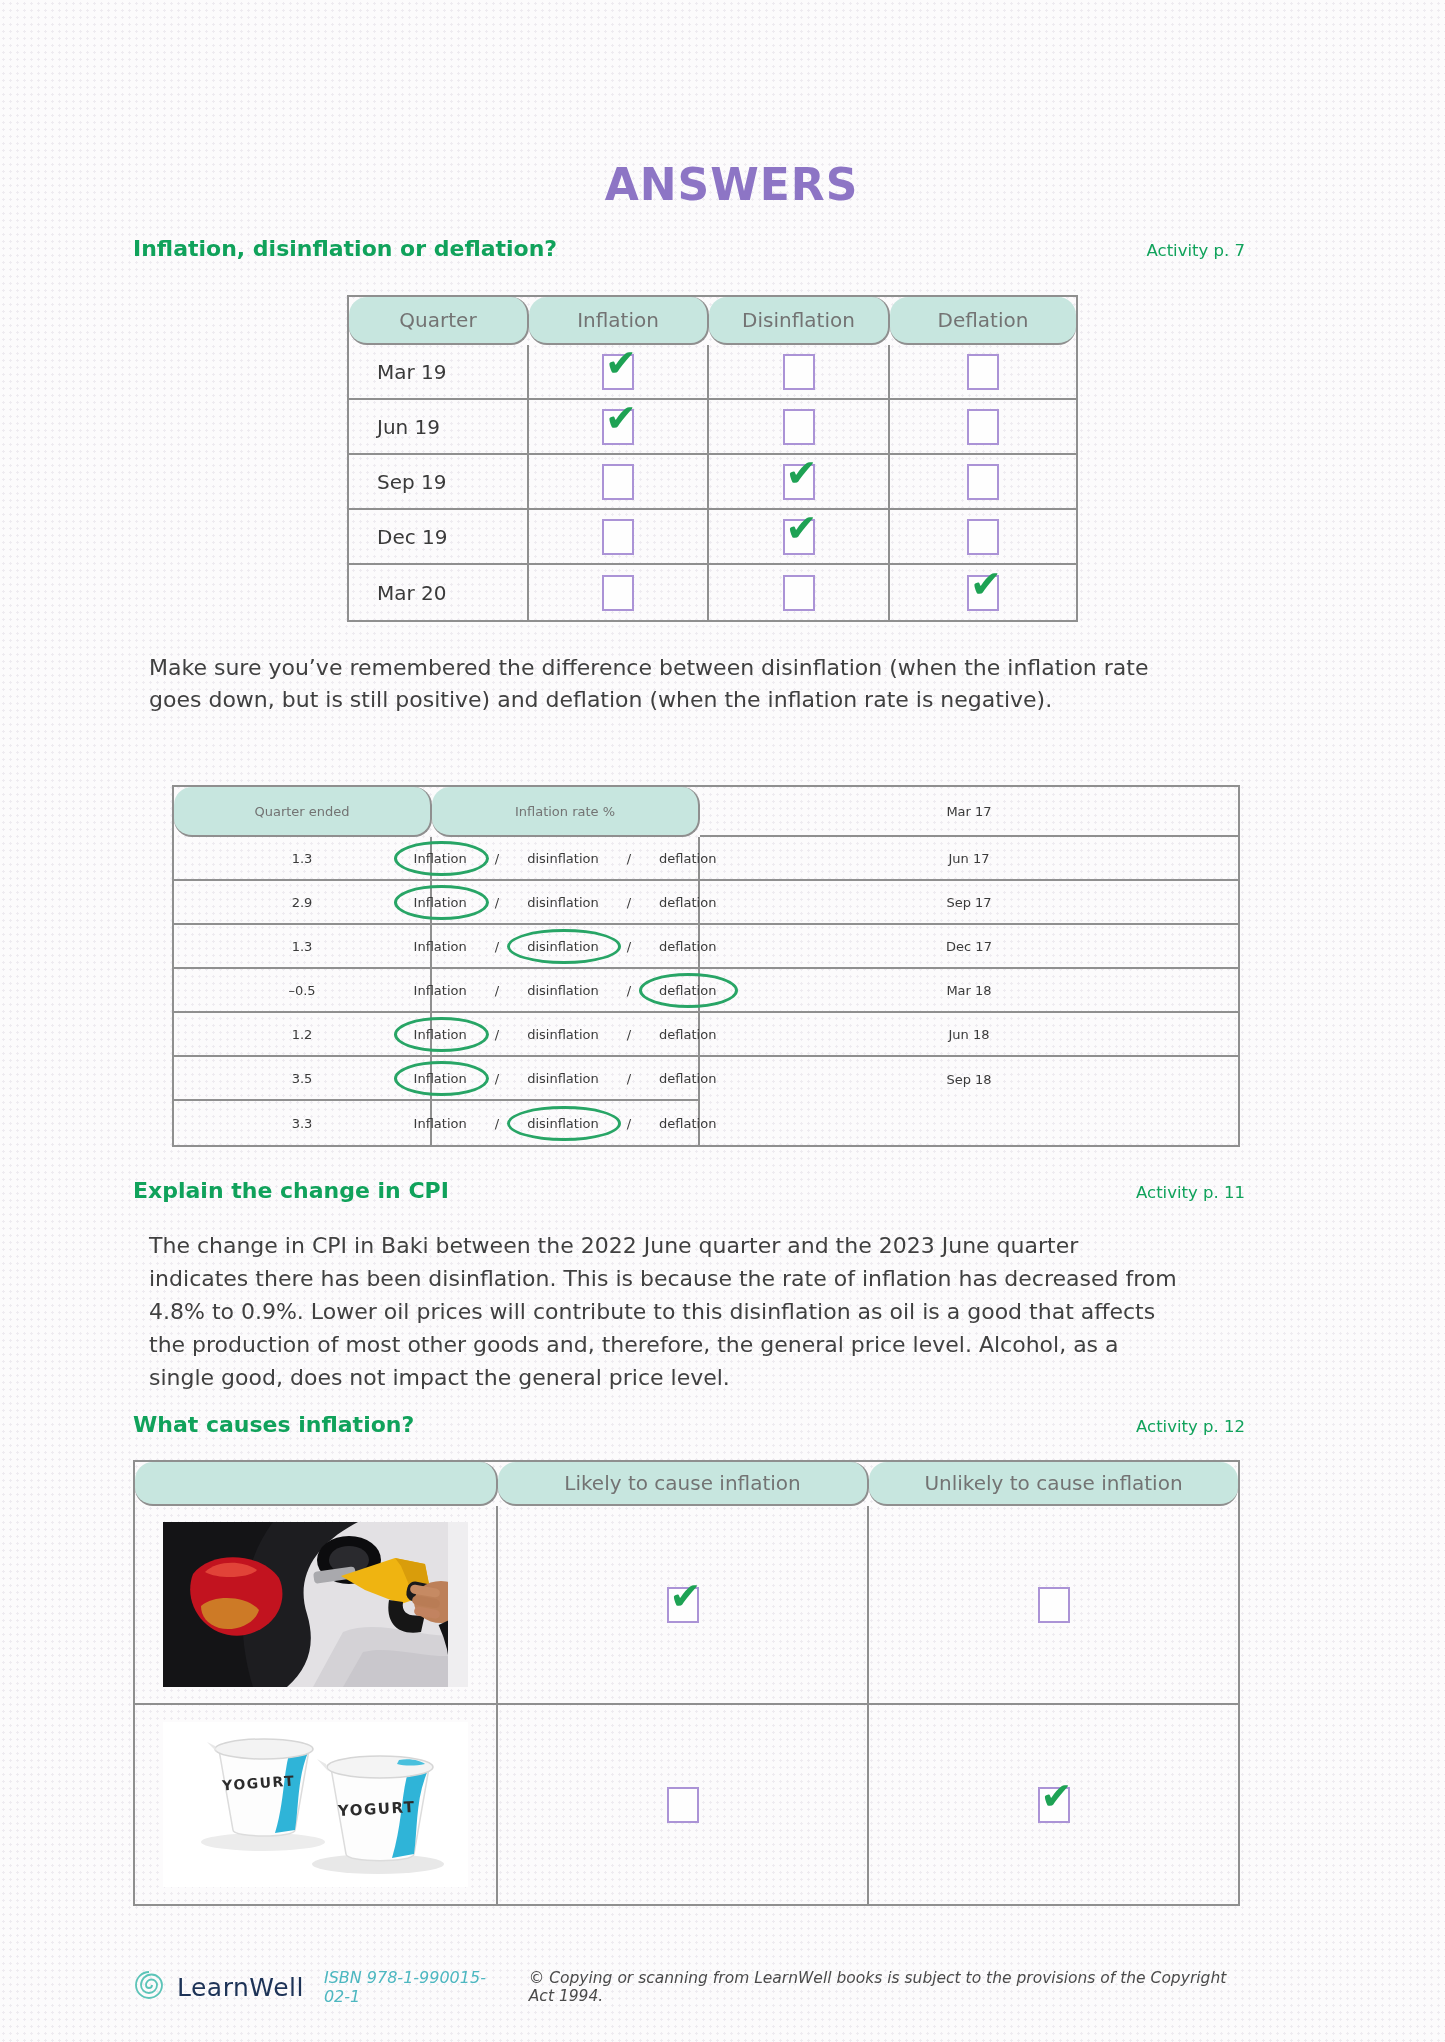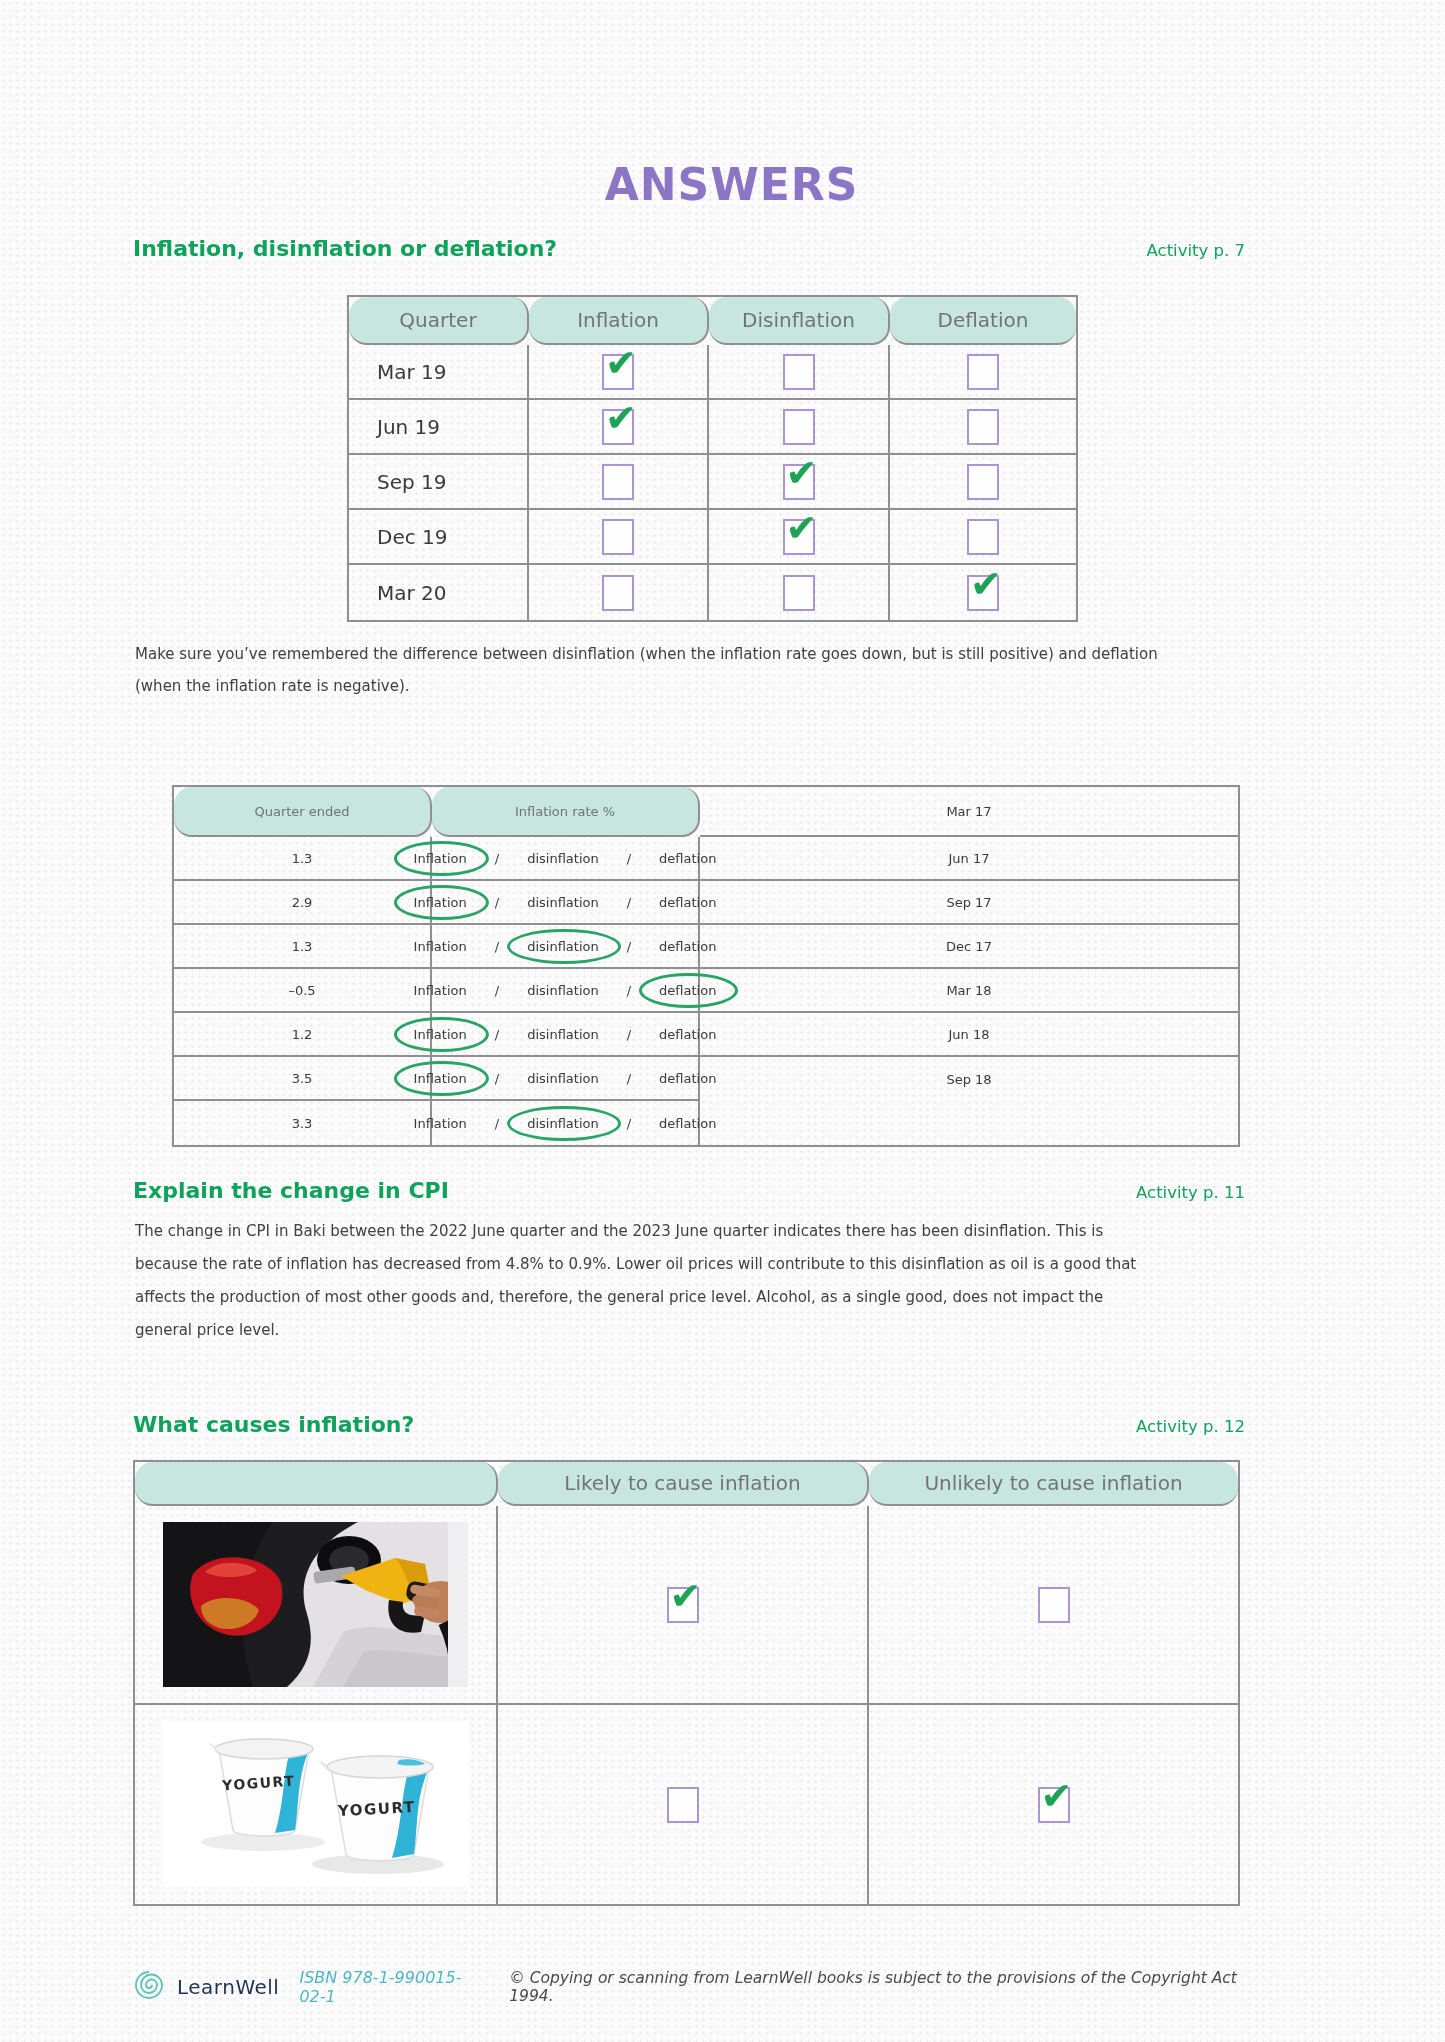--- a/index.html
+++ b/index.html
@@ -27,22 +27,22 @@
     display:flex;justify-content:space-between;align-items:baseline;
   }
   .sec-head h2{
     margin:0;font-size:22px;font-weight:bold;color:var(--accent_green,#10a25b);
   }
   .activity{
     font-size:16.5px;color:var(--accent_green,#10a25b);
   }
   
   .para{
-    position:absolute;left:133px;width:1030px;margin:2px;
-    font-size:15px;line-height:32px;color:#404040;
+    position:absolute;left:133px;width:1030px;margin:16px;
+    font-size:22px;line-height:32px;color:#404040;
   }
   
   .tbl{
     position:absolute;display:grid;
     border:2px solid var(--table_border,#8f8f8f);
     box-sizing:border-box;
   }
   .tbl>div{
     border-right:2px solid var(--table_border,#8f8f8f);
     border-bottom:2px solid var(--table_border,#8f8f8f);
@@ -82,21 +82,21 @@
     border:3px solid var(--oval_green,#28a566);border-radius:50%;pointer-events:none;
   }
   .term-opt.on .oval{display:block;}
   
   .photo{display:block;}
   
   .footer{
     position:absolute;top:1968px;left:133px;width:1112px;
     display:flex;align-items:center;justify-content:center;gap:12px;
   }
-  .brand{font-size:20px;color:var(--brand_navy,#1d3357);letter-spacing:0.5px;}
+  .brand{font-size:25px;color:var(--brand_navy,#1d3357);letter-spacing:0.5px;}
   .isbn{font-size:16px;font-style:italic;color:var(--brand_teal,#4db7c0);margin-left:8px;}
   .copyright{font-size:15.5px;font-style:italic;color:#4a4a4a;margin-left:10px;}
 </style>
 </head>
 <body>
 
 <div class="page">
 
   <h1 class="title">ANSWERS</h1>
 

